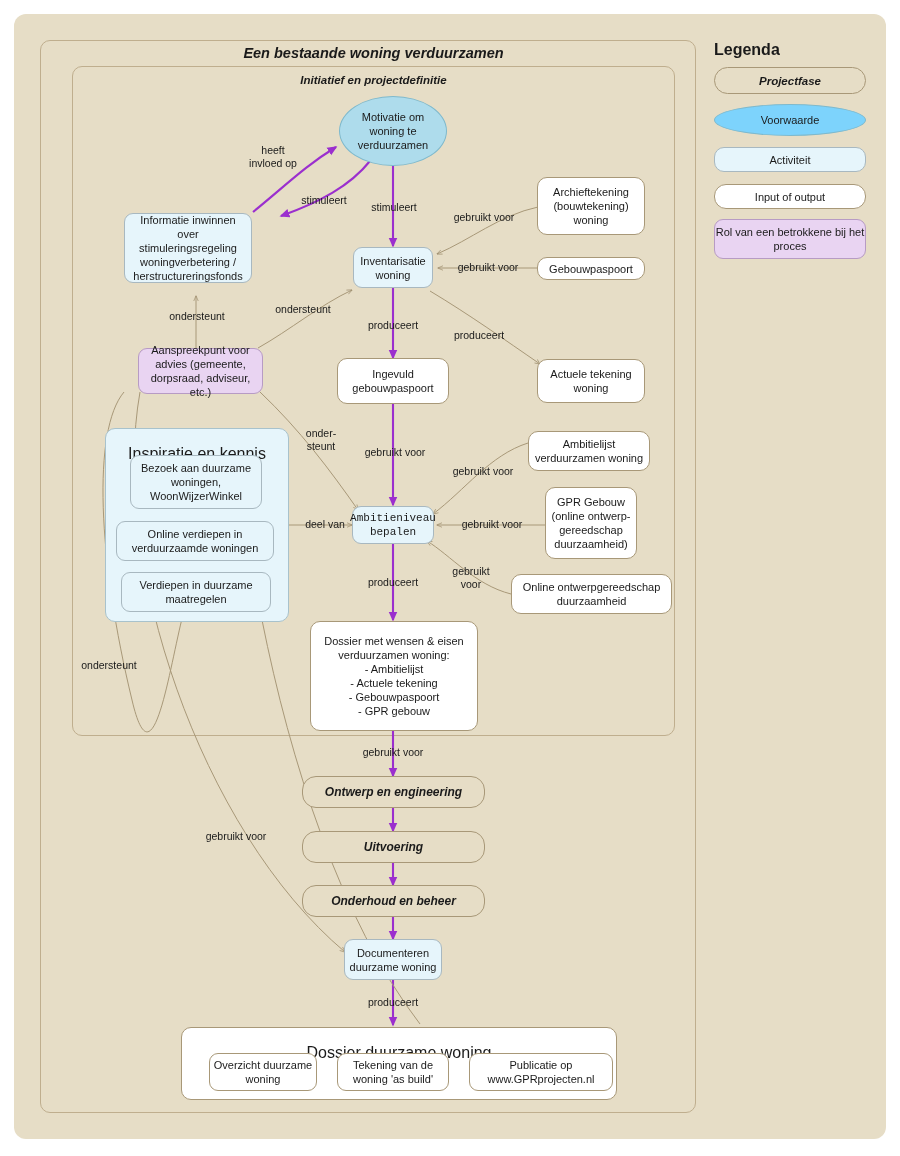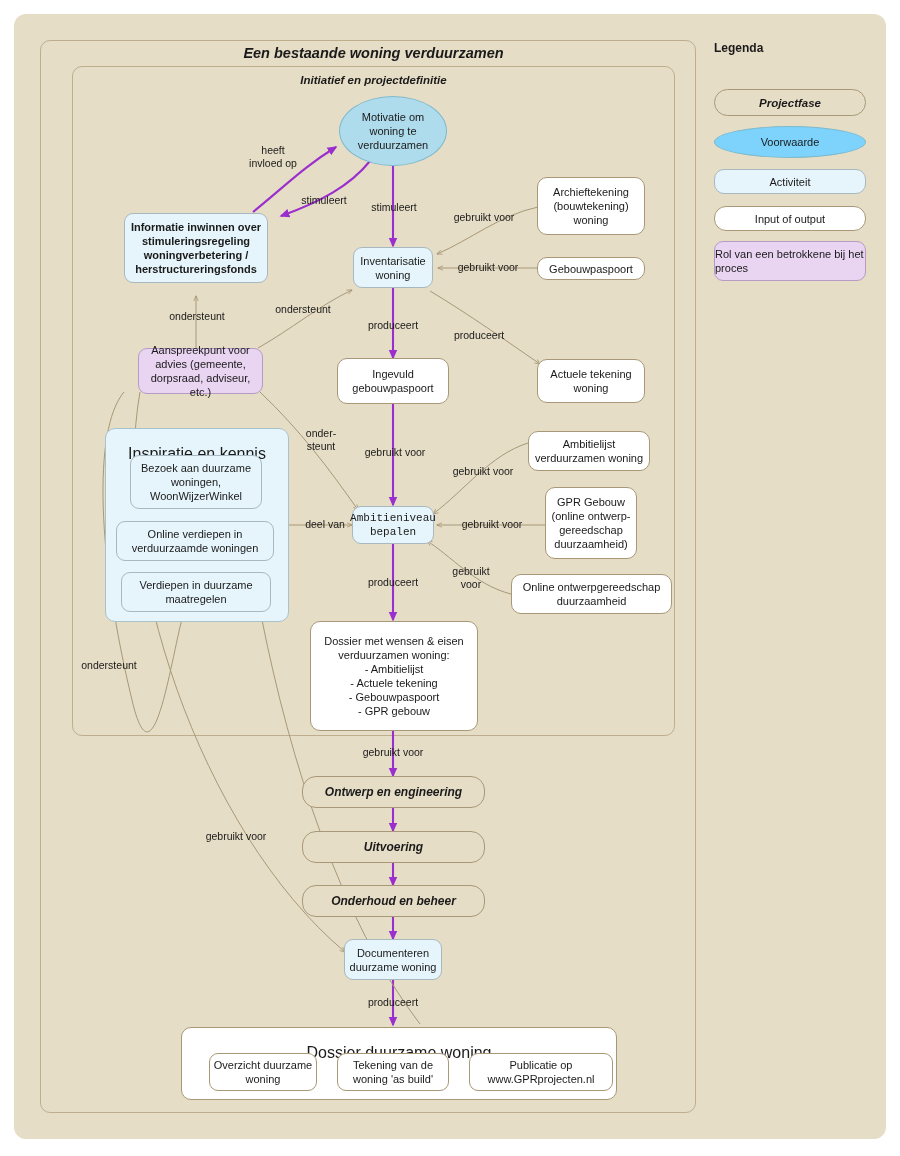--- a/index.html
+++ b/index.html
@@ -44,25 +44,25 @@
       justify-content:center;text-align:center;font-size:11px;line-height:14px;
       border:1px solid #a89878;border-radius:9px;color:#1a1a1a;}
   .sub-act{background:#e6f5fb;border:1px solid #a8b8c0;}
   .sub-io{background:#ffffff;border:1px solid #a89878;}
 
   
   .elabel{position:absolute;font-size:10.5px;line-height:13px;color:#1a1a1a;
       text-align:center;z-index:6;white-space:pre;}
 
   
-  .legend-title{position:absolute;left:714px;top:41px;font-size:12px;font-weight:bold;
+  .legend-title{position:absolute;left:714px;top:41px;font-size:16px;font-weight:bold;
       color:#1a1a1a;}
   .lg{position:absolute;left:714px;width:152px;box-sizing:border-box;display:flex;
-      align-items:center;justify-content:center;font-size:11px;
-      line-height:14px;color:#1a1a1a;margin-top:22px;}
+      align-items:center;justify-content:center;text-align:center;font-size:11px;
+      line-height:14px;color:#1a1a1a;}
   .lg-phase{top:67px;height:27px;background:#e6ddc6;border:1px solid #a89878;
       border-radius:14px;font-weight:bold;font-style:italic;font-size:11.5px;}
   .lg-cond{top:104px;height:32px;background:#7dd3fc;border:1px solid #7fb9cc;
       border-radius:50%;}
   .lg-act{top:147px;height:25px;background:#e6f5fb;border:1px solid #a8b8c0;
       border-radius:10px;}
   .lg-io{top:184px;height:25px;background:#ffffff;border:1px solid #a89878;
       border-radius:12px;}
   .lg-role{top:219px;height:40px;background:#e9d4f2;border:1px solid #b79bc4;
       border-radius:9px;}
@@ -163,21 +163,21 @@
   <div class="elabel" style="left:440px;top:565px;width:62px;">gebruikt
 voor</div>
   <div class="elabel" style="left:350px;top:576px;width:86px;">produceert</div>
   <div class="elabel" style="left:348px;top:746px;width:90px;">gebruikt voor</div>
   <div class="elabel" style="left:64px;top:659px;width:90px;">ondersteunt</div>
   <div class="elabel" style="left:190px;top:830px;width:92px;">gebruikt voor</div>
   <div class="elabel" style="left:350px;top:996px;width:86px;">produceert</div>
 
   <div class="node n-cond" style="left:339px;top:96px;width:108px;height:70px;">Motivatie om woning te verduurzamen</div>
 
-  <div class="node n-act" style="left:124px;top:213px;width:144px;height:70px;font-weight:bold;">Informatie inwinnen over stimuleringsregeling woningverbetering / herstructureringsfonds</div>
+  <div class="node n-act" style="left:124px;top:213px;width:128px;height:70px;">Informatie inwinnen over stimuleringsregeling woningverbetering / herstructureringsfonds</div>
 
   <div class="node n-act" style="left:353px;top:247px;width:80px;height:41px;">Inventarisatie woning</div>
 
   <div class="node n-io" style="left:537px;top:177px;width:108px;height:58px;">Archieftekening (bouwtekening) woning</div>
 
   <div class="node n-io" style="left:537px;top:257px;width:108px;height:23px;">Gebouwpaspoort</div>
 
   <div class="node n-role" style="left:116px;top:348px;width:125px;height:46px;margin-left:22px;">Aanspreekpunt voor advies (gemeente, dorpsraad, adviseur, etc.)</div>
 
   <div class="node n-io" style="left:337px;top:358px;width:112px;height:46px;">Ingevuld gebouwpaspoort</div>

